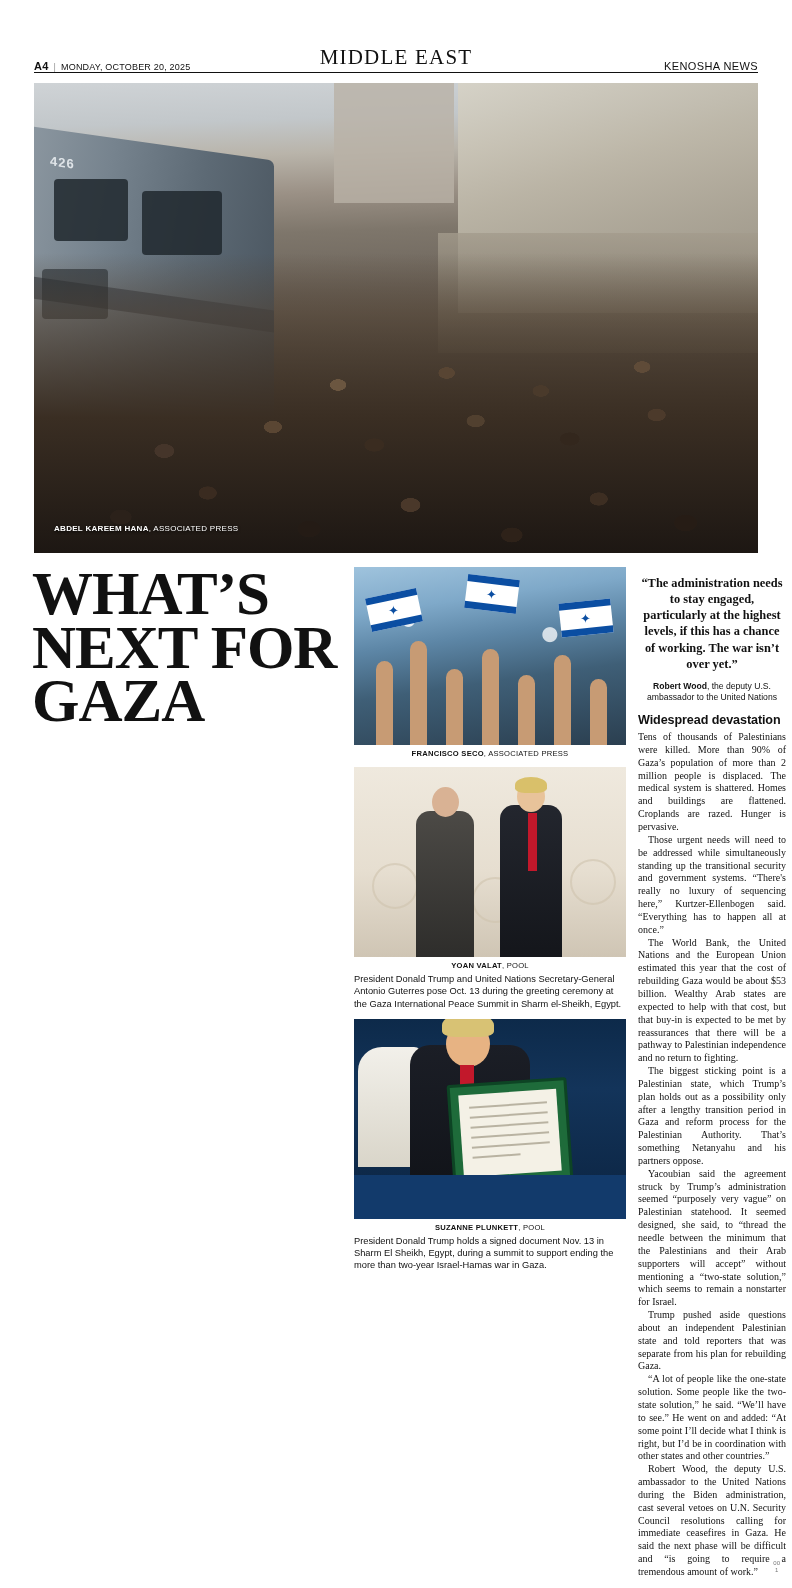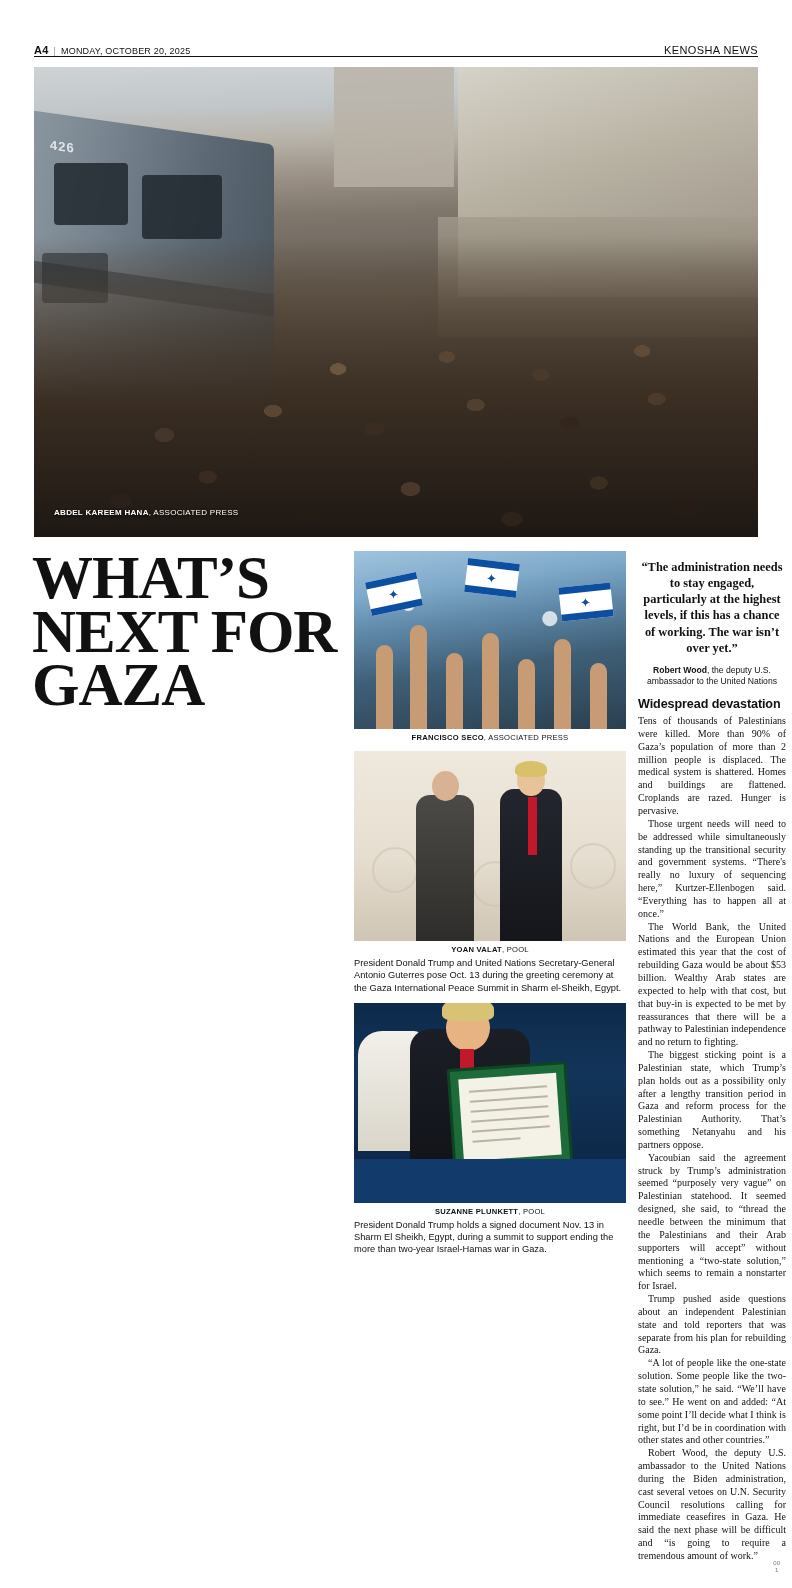--- a/index.html
+++ b/index.html
@@ -8,21 +8,21 @@
     width:792px; height:1588px;
     background:#ffffff;
     font-family:"Liberation Serif", serif;
     color:#111;
     overflow:hidden;
   }
   .page { position:relative; width:792px; height:1588px; padding:0 34px; }
 
   
   .masthead { display:flex; align-items:baseline; justify-content:space-between;
-     padding-top:44px; height:44px; }
+     padding-top:60px; height:44px; }
   .folio { font-family:"Liberation Sans", sans-serif; font-size:9px; letter-spacing:.2px; white-space:nowrap; }
   .folio b { font-size:11px; font-weight:700; }
   .folio .bar { margin:0 5px; color:#999; }
   .section-name { font-family:"Liberation Serif", serif; font-size:21px; letter-spacing:1.2px;
      font-weight:400; position:absolute; left:0; right:0; text-align:center; top:45px; }
   .paper-name { font-family:"Liberation Sans", sans-serif; font-size:11px; font-weight:400;
      letter-spacing:.4px; }
   .rule-top { border-top:1.6px solid #111; margin-top:12px; }
 
   
@@ -148,20 +148,21 @@
 <body>
 
 <div class="page">
 
   <div class="masthead">
     <div class="folio">
       <b>A4</b><span class="bar">|</span><span>MONDAY, OCTOBER 20, 2025</span>
     </div>
     <div class="paper-name">KENOSHA NEWS</div>
   </div>
+  <div class="section-name">MIDDLE EAST</div>
   <div class="rule-top"></div>
 
   <div class="hero">
     <div class="sky"></div>
     <div class="rubble"></div>
     <div class="rubble2"></div>
     <div class="bldg" style="left:300px;top:0;width:120px;height:120px;opacity:.8"></div>
     <div class="bus"></div>
     <div class="bus-stripe"></div>
     <div class="bus-win" style="left:20px;top:96px;width:74px;height:62px"></div>

